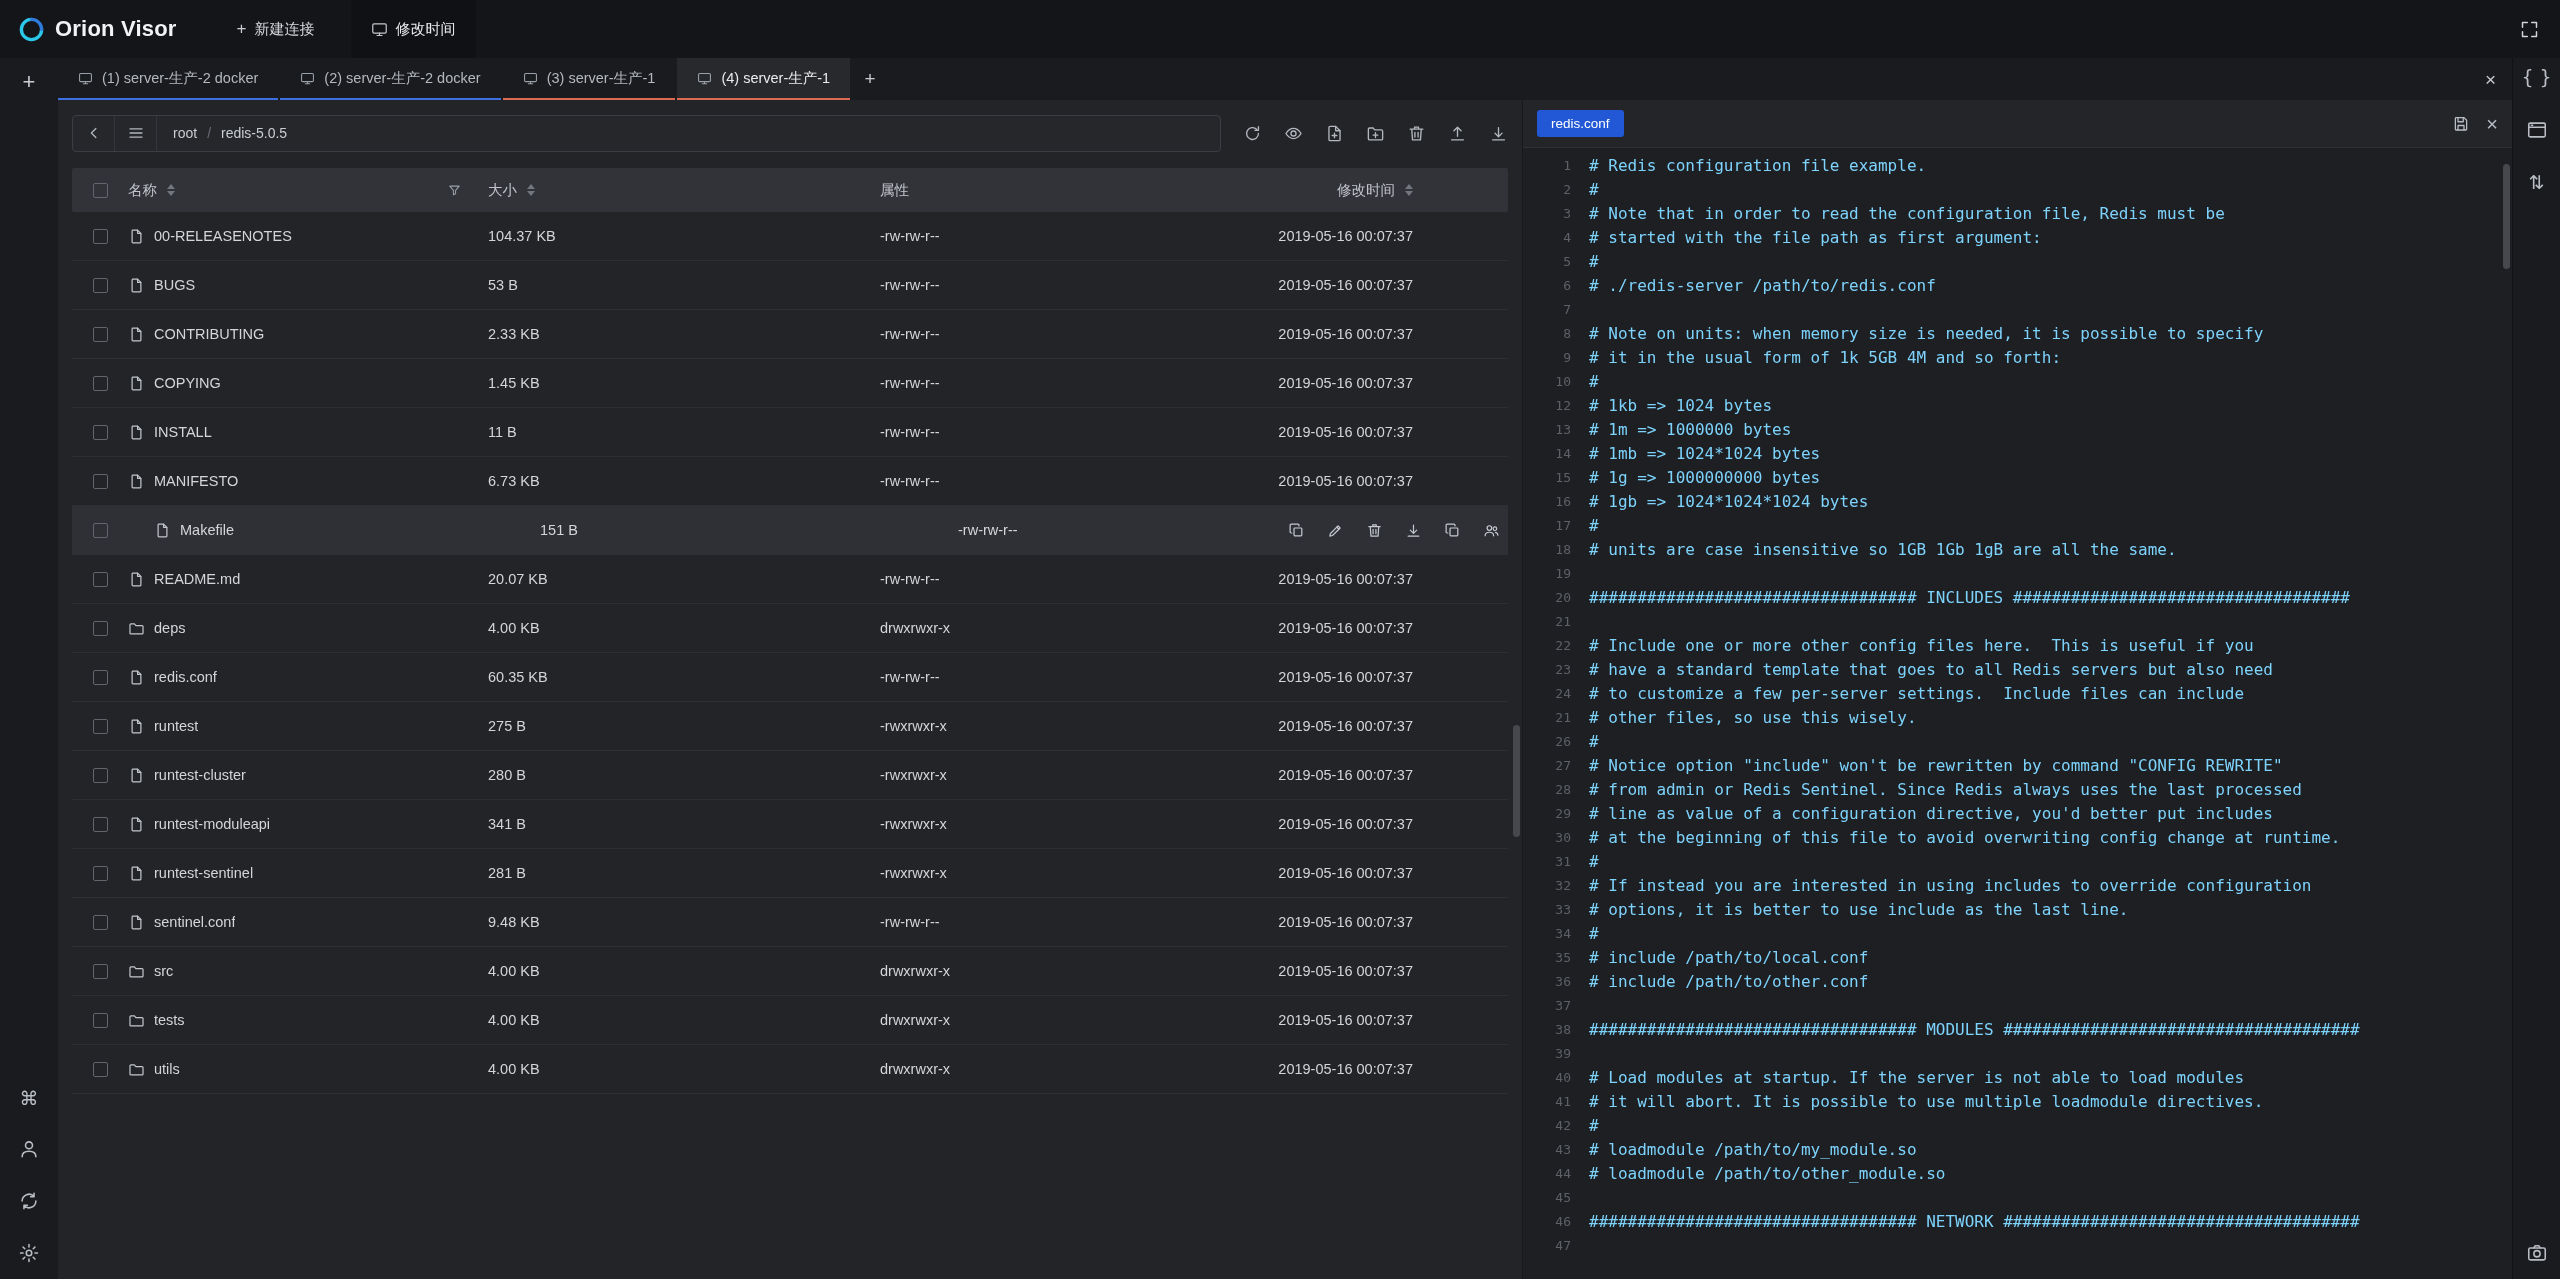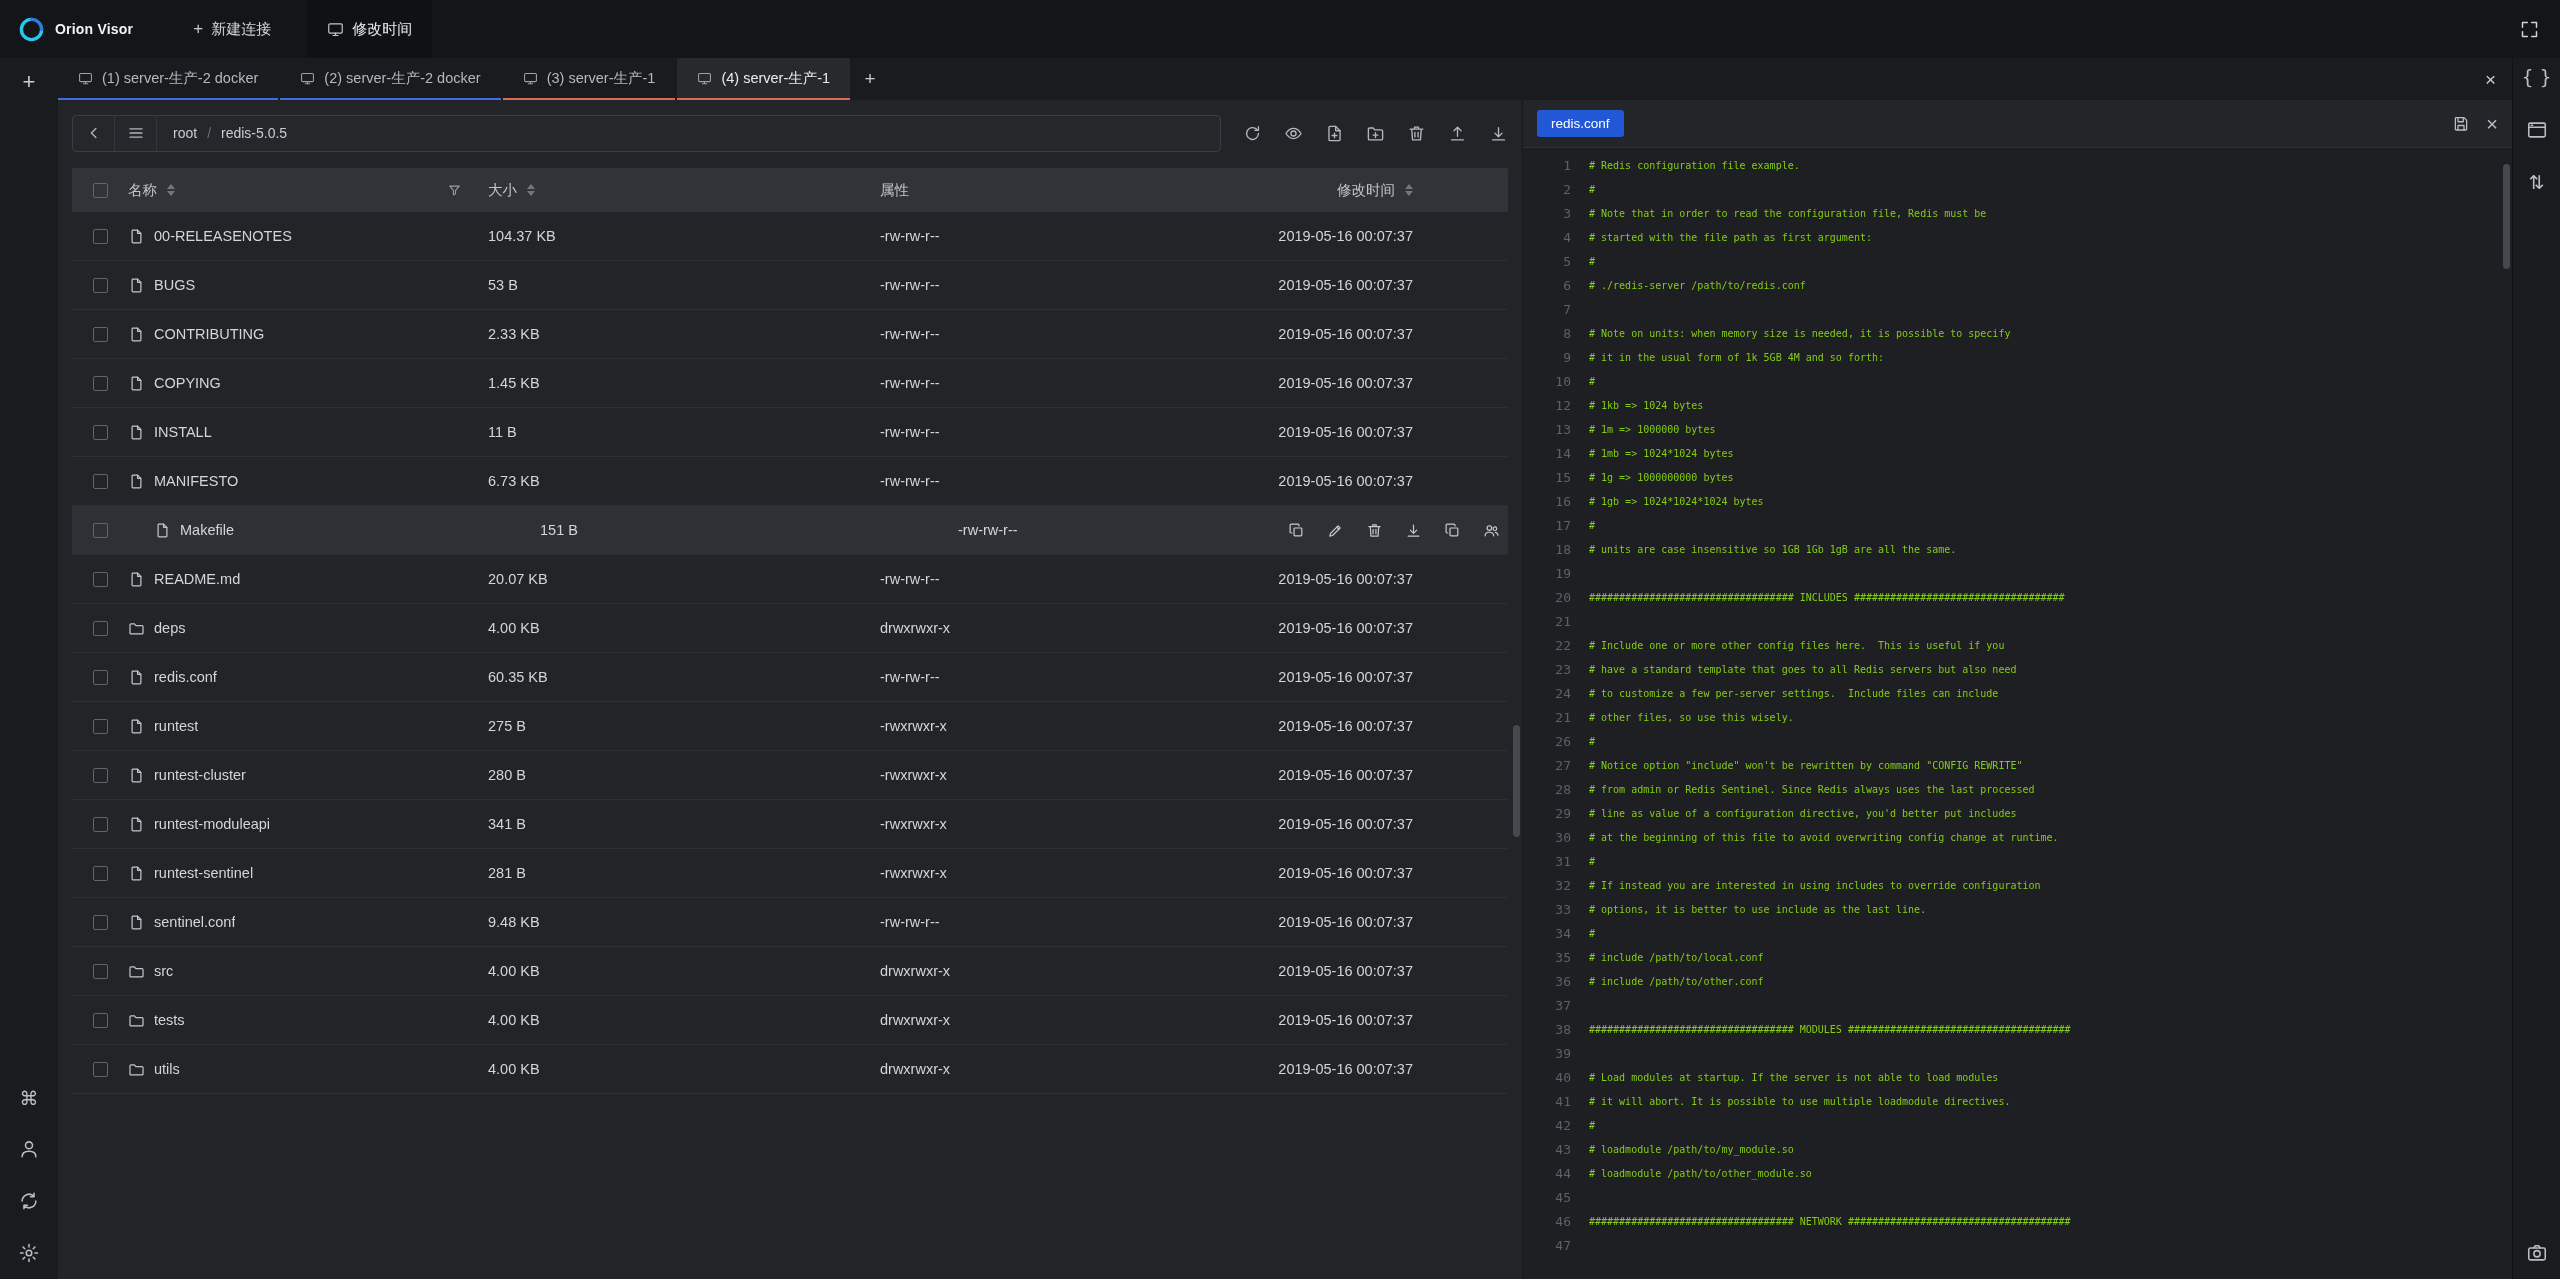--- a/index.html
+++ b/index.html
@@ -9,21 +9,21 @@
     background:#232428; color:#d4d6da;
     -webkit-font-smoothing:antialiased;
   }
   .i { display:inline-flex; align-items:center; justify-content:center; }
   .i svg { width:100%; height:100%; fill:none; stroke:currentColor; stroke-width:1.7; stroke-linecap:round; stroke-linejoin:round; }
 
   
   .topbar { height:58px; background:#141518; display:flex; align-items:center; }
   .logo { display:flex; align-items:center; gap:10px; padding:0 18px; height:100%; cursor:pointer; }
   .logo .i { width:27px; height:27px; }
-  .logo .app-name { font-size:14px; font-weight:bold; color:#f2f3f5; letter-spacing:.2px; }
+  .logo .app-name { font-size:22px; font-weight:bold; color:#f2f3f5; letter-spacing:.2px; }
   .topbar-item { display:flex; align-items:center; gap:8px; height:100%; padding:0 20px; font-size:15px; color:#d3d6db; cursor:pointer; }
   .topbar-item .glyph { font-size:17px; color:#c9ccd2; }
   .topbar-item.nc { margin-left:22px; }
   .topbar-item.active-module { margin-left:16px; background:#101114; color:#e8eaed; }
   .topbar-item .i { width:17px; height:17px; color:#c3c7cd; }
   .topbar-spacer { flex:1; }
   .topbar .fullscreen { width:21px; height:21px; margin-right:20px; color:#d0d3d8; cursor:pointer; }
 
   
   .app-row { display:flex; height:1221px; }
@@ -97,21 +97,21 @@
   
   .editor-panel { width:990px; flex:none; background:#1e1f23; border-left:1px solid #17181a; display:flex; flex-direction:column; position:relative; }
   .editor-header { height:48px; background:#232529; border-bottom:1px solid #2e3034; display:flex; align-items:center; padding:0 14px; }
   .editor-tab { background:#2258d5; color:#ffffff; font-size:13.5px; padding:6px 14px; border-radius:3px; cursor:pointer; }
   .editor-header-right { margin-left:auto; display:flex; align-items:center; gap:16px; }
   .editor-header-right .i { width:18px; height:18px; color:#b9bdc4; cursor:pointer; }
   .editor-header-right .x { font-size:20px; color:#b9bdc4; cursor:pointer; line-height:1; }
   .editor-body { flex:1; overflow:hidden; padding-top:6px; font-family:"DejaVu Sans Mono", monospace; }
   .eline { display:flex; height:24px; line-height:24px; white-space:pre; }
   .ln { width:48px; flex:none; text-align:right; margin-right:18px; color:#5c6067; font-size:13px; }
-  .code { font-size:10px; color:#84cc16; }
+  .code { font-size:16px; color:#7dd3fc; }
   .ed-scrollbar { position:absolute; right:2px; top:56px; bottom:4px; width:7px; }
   .ed-scrollbar .thumb { position:absolute; top:8px; height:105px; width:7px; background:#46484e; border-radius:4px; cursor:pointer; }
 </style>
 </head>
 <body>
 
 <div class="topbar">
   <div class="logo">
     <span class="i">
         <svg viewBox="0 0 24 24">

